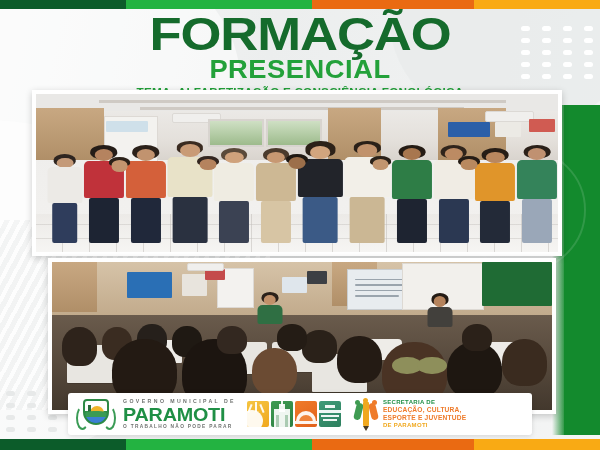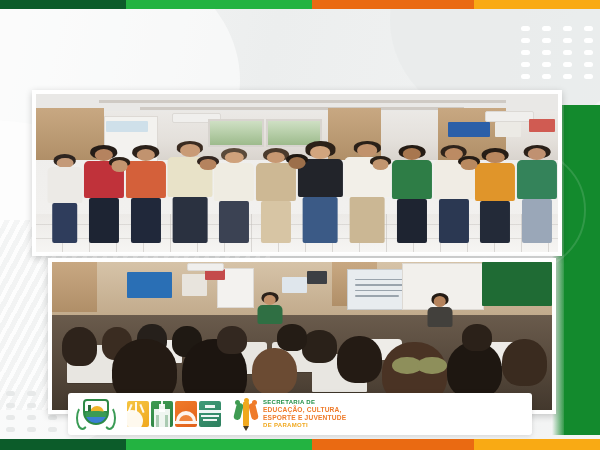--- a/index.html
+++ b/index.html
@@ -200,20 +200,25 @@
   <div class="greenpanel"></div>
   <div class="greenring"></div>
 
   <div class="barstrip top">
     <div class="barseg" style="width:21%;background:#0c5c2a;"></div>
     <div class="barseg" style="width:31%;background:#23b341;"></div>
     <div class="barseg" style="width:27%;background:#ea6a12;"></div>
     <div class="barseg" style="width:21%;background:#f9aa14;"></div>
   </div>
 
+  <div class="header">
+    <div class="t-formacao">FORMAÇÃO</div>
+    <div class="t-presencial">PRESENCIAL</div>
+    <div class="t-tema">TEMA: ALFABETIZAÇÃO E CONSCIÊNCIA FONOLÓGICA</div>
+  </div>
 
   <div class="photo ph1">
     <div class="inner">
       <div class="room1">
         <div class="r1-wall"></div>
         <div class="r1-ceiling"></div>
         <div class="r1-beam" style="left:12%;top:4%;width:78%;"></div>
         <div class="r1-beam" style="left:20%;top:8%;width:62%;"></div>
         <div class="woodpanel" style="left:0;top:9%;width:13%;height:33%;"></div>
         <div class="woodpanel" style="left:56%;top:9%;width:10%;height:33%;"></div>
@@ -395,20 +400,25 @@
       <div class="laurelL"></div>
       <div class="laurelR"></div>
       <div class="shield">
         <div class="sun"></div>
         <div class="twr"></div>
         <div class="hill"></div>
         <div class="water"></div>
       </div>
     </div>
 
+    <div class="paramoti">
+      <div class="pm-gov">GOVERNO MUNICIPAL DE</div>
+      <div class="pm-name">PARAMOTI</div>
+      <div class="pm-slog">O TRABALHO NÃO PODE PARAR</div>
+    </div>
 
     <div class="quadlogo">
       <div class="quad q1">
         <div class="qshape" style="left:-6px;top:9px;width:22px;height:22px;border-radius:50%;"></div>
         <div class="qshape" style="left:2px;top:3px;width:2px;height:9px;transform:rotate(22deg);"></div>
         <div class="qshape" style="left:8px;top:1px;width:2px;height:10px;"></div>
         <div class="qshape" style="left:14px;top:3px;width:2px;height:9px;transform:rotate(-22deg);"></div>
       </div>
       <div class="quad q2">
         <div class="qshape" style="left:3px;top:8px;width:16px;height:18px;"></div>

